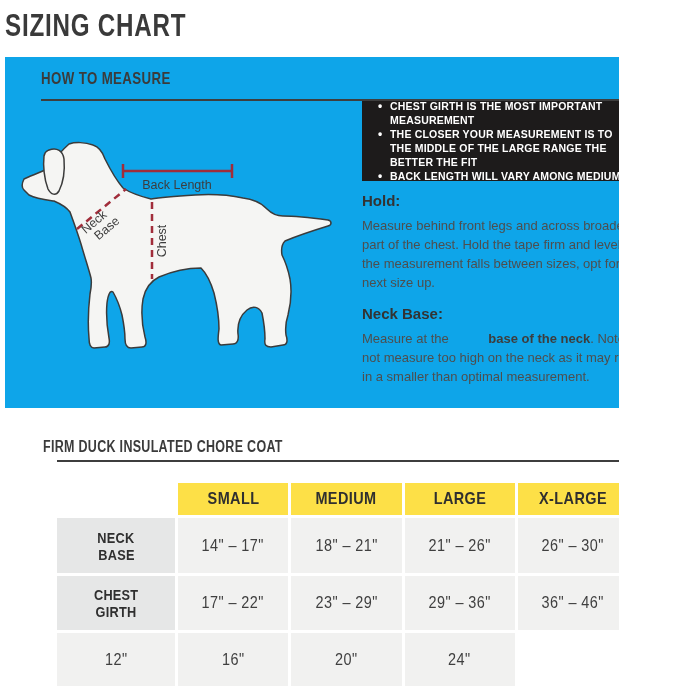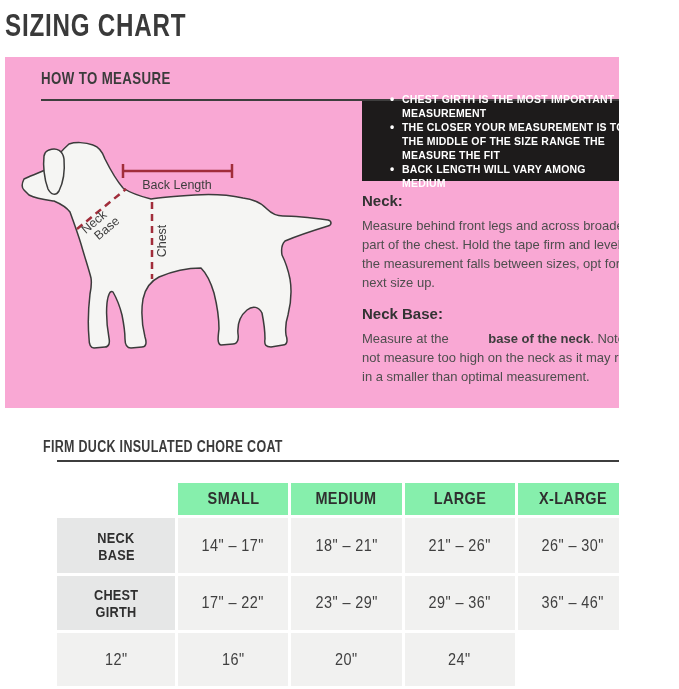--- a/index.html
+++ b/index.html
@@ -6,29 +6,29 @@
   body{font-family:"Liberation Sans","DejaVu Sans",sans-serif;-webkit-font-smoothing:antialiased;}
   #stage{position:relative;width:619px;height:689px;background:#ffffff;overflow:hidden;}
 
   .cond{display:inline-block;transform:scaleX(0.78);transform-origin:0 50%;white-space:nowrap;}
   .condc{display:inline-block;transform:scaleX(0.85);transform-origin:50% 50%;white-space:nowrap;}
 
   #page-title{position:absolute;left:5px;top:8px;font-size:31px;font-weight:700;
     letter-spacing:1px;color:#3a3a3a;}
 
   
-  #measure-panel{position:absolute;left:5px;top:57px;width:669px;height:351px;background:#f9a8d4;}
+  #measure-panel{position:absolute;left:5px;top:57px;width:669px;height:351px;background:#0ea5e9;}
   #measure-heading{position:absolute;left:36px;top:12px;font-size:17px;font-weight:700;
     letter-spacing:.5px;color:#3b3b3b;}
   #measure-rule{position:absolute;left:36px;top:42px;width:596px;height:2px;background:#3e3e3e;}
 
   
   #callout{position:absolute;left:357px;top:44px;width:283px;height:80px;background:#1d1b1b;
     display:flex;align-items:center;}
-  #callout ul{margin:12px;padding:0 8px 0 16px;list-style:none;}
+  #callout ul{margin:0;padding:0 8px 0 16px;list-style:none;}
   #callout li{position:relative;padding-left:12px;color:#ffffff;font-size:10.5px;font-weight:700;
     line-height:14px;letter-spacing:.2px;}
   #callout li::before{content:"\2022";position:absolute;left:0;top:0;font-size:12px;}
 
   
   #dog-diagram{position:absolute;left:10px;top:74px;}
 
   
   .instr{position:absolute;left:357px;width:290px;color:#4e4e4e;}
   .instr h3{margin:0 0 7px 0;font-size:15px;font-weight:700;color:#333333;}
@@ -40,21 +40,21 @@
   
   #product-heading{position:absolute;left:43px;top:438px;font-size:16px;font-weight:700;
     letter-spacing:.4px;color:#3b3b3b;}
   #product-rule{position:absolute;left:57px;top:460px;width:570px;height:2px;background:#3e3e3e;}
 
   #size-table{position:absolute;left:57px;top:483px;width:571px;
     display:grid;grid-template-columns:118px 1fr 1fr 1fr 1fr;
     grid-template-rows:32px 55px 54px 53px;gap:3px;}
   .cell{display:flex;align-items:center;justify-content:center;text-align:center;}
   .cell.blank{background:transparent;}
-  .cell.colhead{background:#86efac;font-size:17px;font-weight:700;letter-spacing:.5px;color:#2f2f2f;}
+  .cell.colhead{background:#fde047;font-size:17px;font-weight:700;letter-spacing:.5px;color:#2f2f2f;}
   .cell.rowlabel{background:#e6e7e7;font-size:15px;font-weight:700;line-height:17px;
     letter-spacing:.3px;color:#2f2f2f;flex-direction:column;}
   .cell.value{background:#f1f1f0;font-size:17px;color:#3f3f3f;letter-spacing:.5px;}
 </style>
 </head>
 <body>
 
 <div id="stage">
 
   <div id="page-title">
@@ -64,21 +64,21 @@
   <div id="measure-panel">
 
     <div id="measure-heading">
       <span class="cond">HOW TO MEASURE</span>
     </div>
     <div id="measure-rule"></div>
 
     <div id="callout">
       <ul>
         <li>CHEST GIRTH IS THE MOST IMPORTANT MEASUREMENT</li>
-        <li>THE CLOSER YOUR MEASUREMENT IS TO THE MIDDLE OF THE SIZE RANGE THE MEASURE THE FIT</li>
+        <li>THE CLOSER YOUR MEASUREMENT IS TO THE MIDDLE OF THE LARGE RANGE THE BETTER THE FIT</li>
         <li>BACK LENGTH WILL VARY AMONG MEDIUM</li>
       </ul>
     </div>
 
     <svg id="dog-diagram" width="340" height="277" viewBox="0 0 340 277">
 
       <path d="M 9,48
            C 7,52 6,56 9,59 L 14,64
            C 22,68 32,69 39,70
            C 46,73 52,77 55,81
@@ -142,21 +142,21 @@
       <text transform="translate(83,93) rotate(-40)" text-anchor="middle" font-size="12.5" fill="#3d3d3d">
         <tspan x="0" dy="0">Neck</tspan>
         <tspan x="4" dy="13">Base</tspan>
       </text>
 
       <line x1="137" y1="71" x2="137" y2="148" stroke="#a12d3a" stroke-width="2.5" stroke-dasharray="7 5"></line>
       <text transform="translate(151,110) rotate(-90)" text-anchor="middle" font-size="12.5" fill="#3d3d3d">Chest</text>
     </svg>
 
     <div id="chest-instructions" class="instr">
-      <h3>Neck:</h3>
+      <h3>Hold:</h3>
       <p>Measure behind front legs and across broadest part of the chest. Hold the tape firm and level. If the measurement falls between sizes, opt for the next size up.</p>
     </div>
 
     <div id="neck-instructions" class="instr">
       <h3>Neck Base:</h3>
       <p><span>Measure at the </span><span class="bold-inline">base of the neck</span><span>. Note: Do not measure too high on the neck as it may result in a smaller than optimal measurement.</span></p>
     </div>
   </div>
 
   <div id="product-heading">

